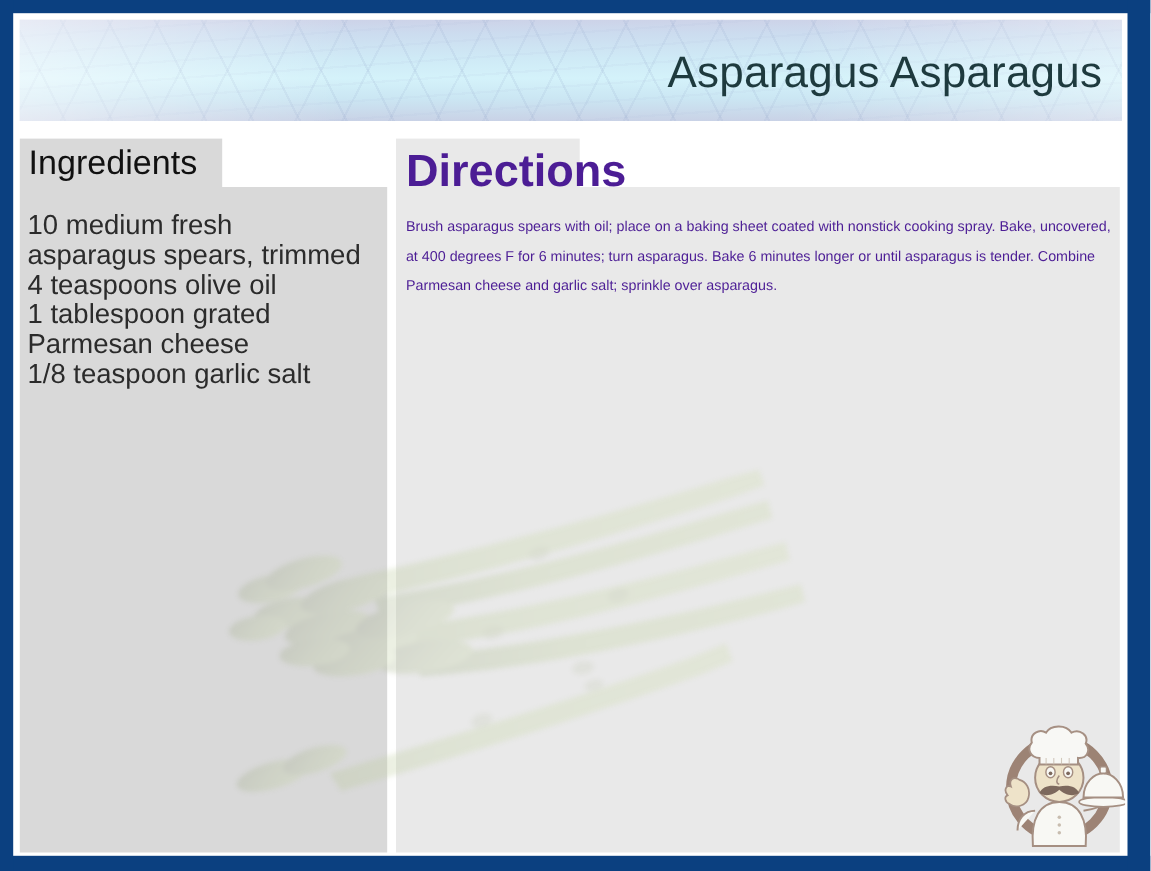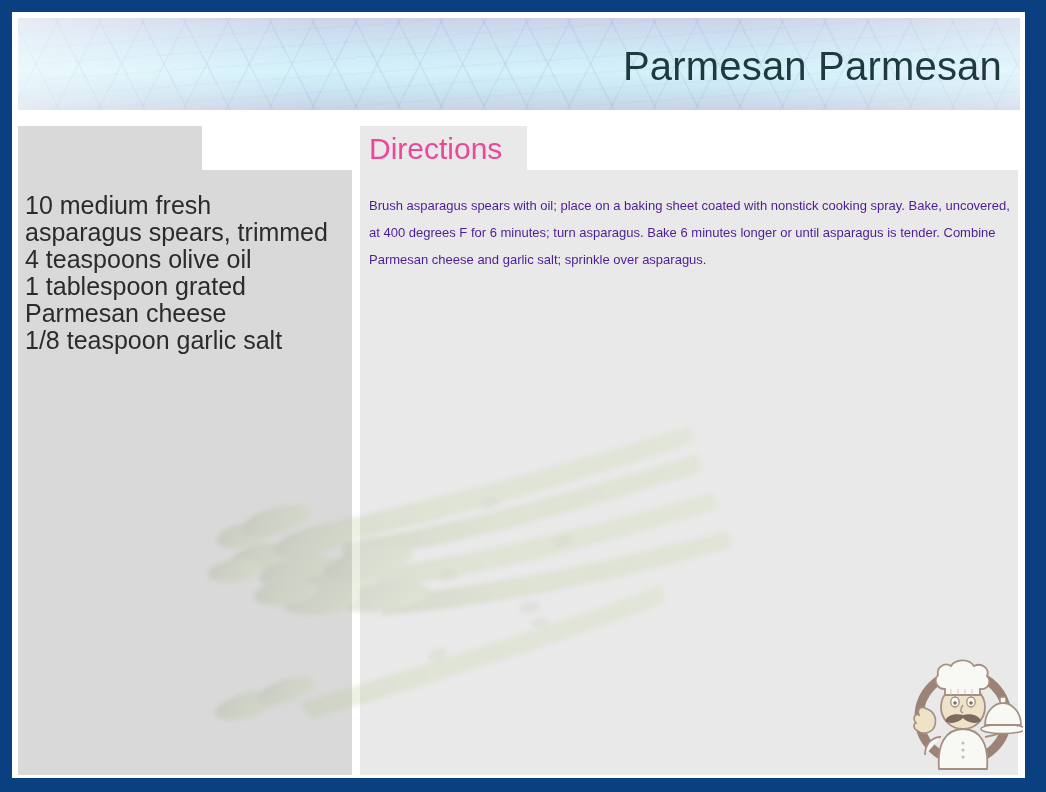--- a/index.html
+++ b/index.html
@@ -147,23 +147,23 @@
     top: 170px;
     width: 658px;
     height: 605px;
     background: #e9e9e9;
     z-index: 2;
   }
   .panel-right-heading {
     position: absolute;
     left: 369px;
     top: 132px;
-    font-size: 30px;
-    font-weight: 400;
-    color: #ec4899;
+    font-size: 41px;
+    font-weight: 700;
+    color: #4c1d95;
     z-index: 5;
     white-space: nowrap;
   }
   .panel-right-text {
     position: absolute;
     left: 369px;
     top: 192px;
     width: 645px;
     font-size: 13px;
     line-height: 27px;
@@ -187,25 +187,26 @@
 <body>
 
 <div id="slide">
 
   <div class="frame-top"></div>
   <div class="frame-bottom"></div>
   <div class="frame-left"></div>
   <div class="frame-right"></div>
 
   <div class="header-banner">
-    <div class="header-title">Parmesan Parmesan</div>
+    <div class="header-title">Asparagus Asparagus</div>
   </div>
 
   <div class="panel-left-tab"></div>
   <div class="panel-left-body"></div>
+  <div class="panel-left-heading">Ingredients</div>
   <div class="panel-left-text">10 medium fresh asparagus spears, trimmed
 4 teaspoons olive oil
 1 tablespoon grated Parmesan cheese
 1/8 teaspoon garlic salt</div>
 
   <div class="panel-right-tab"></div>
   <div class="panel-right-body"></div>
   <div class="panel-right-heading">Directions</div>
   <div class="panel-right-text">Brush asparagus spears with oil; place on a baking sheet coated with nonstick cooking spray. Bake, uncovered, at 400 degrees F for 6 minutes; turn asparagus. Bake 6 minutes longer or until asparagus is tender. Combine Parmesan cheese and garlic salt; sprinkle over asparagus.</div>
 

